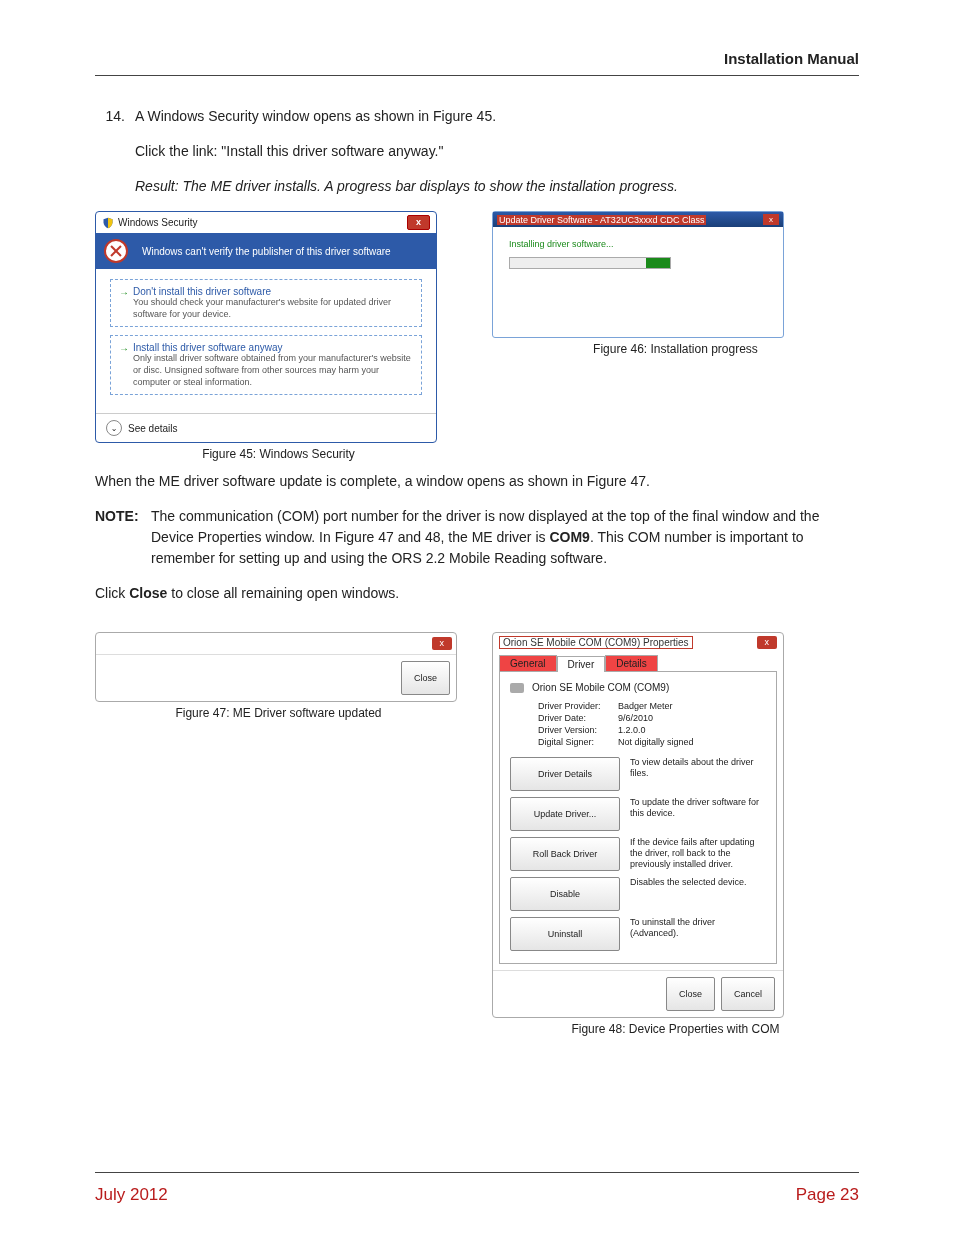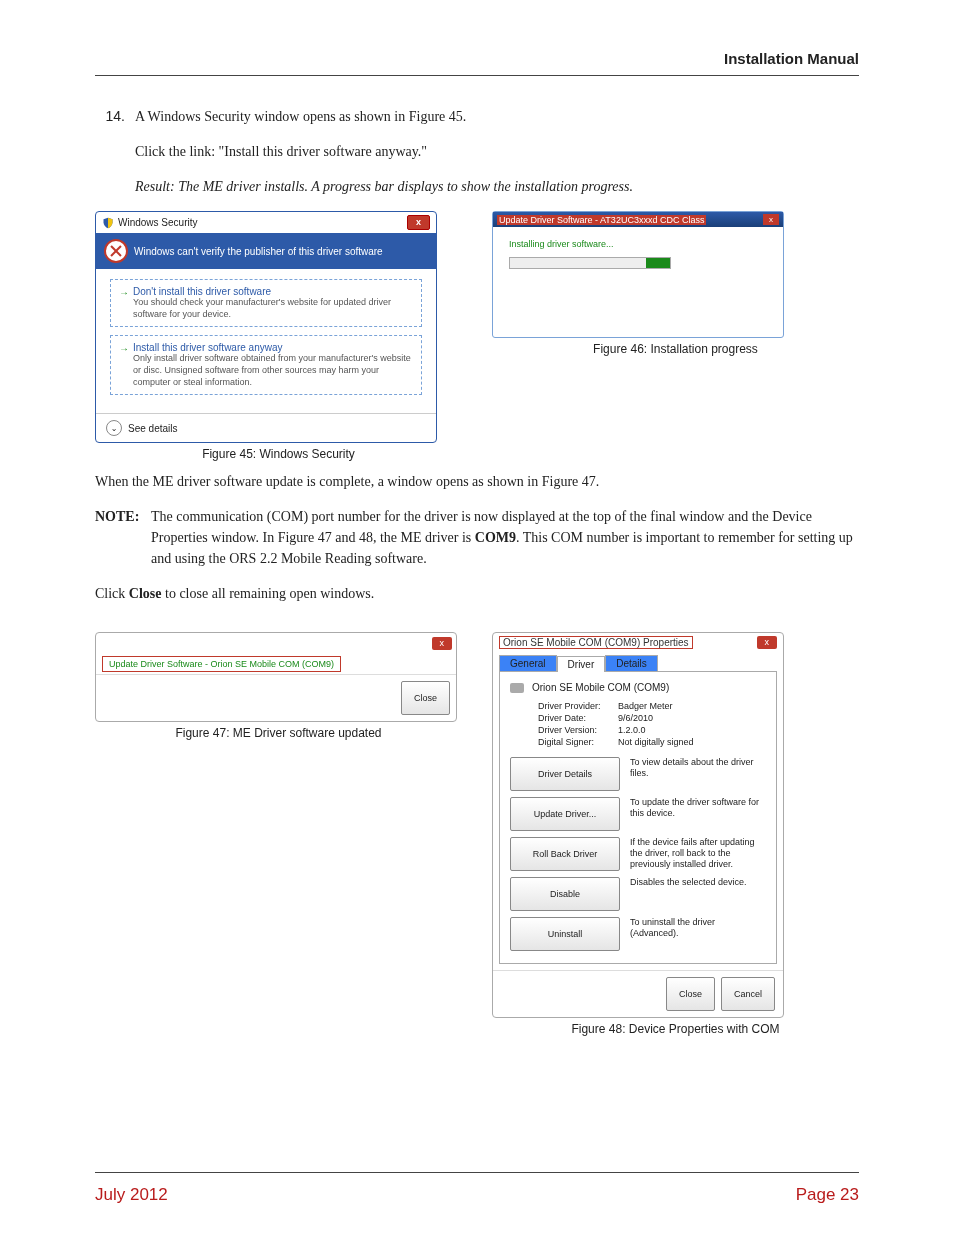--- a/index.html
+++ b/index.html
@@ -48,21 +48,21 @@
     margin-bottom: 14px;
     font-size: 14px;
     line-height: 1.5;
   }
   .step-num {
     width: 30px;
     flex: 0 0 30px;
     text-align: right;
     padding-right: 10px;
   }
-  .step-body { flex: 1; font-family: Liberation Serif, serif; }
+  .step-body { flex: 1; }
   .indent-para { margin: 14px 0; }
   .result-italic { font-style: italic; }
   .figures-row { display: flex; gap: 30px; margin: 10px 0; }
   .fig-col { flex: 1; text-align: center; }
   .fig-caption { font-size: 12px; color: #222; margin-top: 4px; }
   .note-row { display: flex; margin: 14px 0; }
   .note-lbl { font-weight: bold; flex: 0 0 56px; }
   b { font-weight: bold; }
 
   
@@ -78,21 +78,21 @@
   .f45-shield { display:inline-block; width:12px; height:12px; margin-right:4px; }
   .f45-close {
     margin-left:auto;
     background:#c0392b; color:#fff;
     border:1px solid #a00;
     padding:0 8px; border-radius:2px; font-weight:bold; font-size:9px;
     line-height:13px;
   }
   .f45-warn {
     background:#2d5aa8; color:#fff;
-    padding:6px 8px; display:flex; align-items:center; gap:6px;
+    padding:6px 8px; display:flex; align-items:center; gap:14px;
   }
   .f45-warn-icon {
     width:20px;height:20px;border:2px solid #c0392b;border-radius:50%;
     background:#fff;position:relative;flex:0 0 20px;
   }
   .f45-warn-icon::before,.f45-warn-icon::after{
     content:"";position:absolute;left:9px;top:3px;width:2px;height:14px;background:#c0392b;
   }
   .f45-warn-icon::before{transform:rotate(45deg);}
   .f45-warn-icon::after{transform:rotate(-45deg);}
@@ -155,21 +155,21 @@
 
   
   .f48 {
     width: 290px; border:1px solid #aaa; background:#fff; text-align:left;
     border-radius:4px; font-size:10px;
   }
   .f48-head { display:flex; padding:3px 6px 0; align-items:center; }
   .f48-title-box { border:1px solid #c0392b; padding:0 3px; color:#333; font-size:10px; }
   .f48-x { margin-left:auto; background:#c0392b;color:#fff;padding:0 8px;line-height:13px;font-size:9px;border-radius:2px; }
   .tabs { display:flex; margin:6px 6px 0; }
-  .tab { border:1px solid #aaa; border-bottom:none; padding:2px 10px; font-size:10px; background:#3b82f6; }
+  .tab { border:1px solid #aaa; border-bottom:none; padding:2px 10px; font-size:10px; background:#ef4444; }
   .tab.active { background:#fff; position:relative; top:1px; }
   .f48-panel { border:1px solid #aaa; margin:0 6px 6px; padding:10px 10px 6px; }
   .f48-devrow { display:flex; align-items:center; gap:8px; margin-bottom:8px; }
   .kv { display:flex; font-size:9px; margin:2px 0 2px 28px;align-items:center; }
   .kv .k { width:80px; }
   .f48-actions { margin-top:10px; }
   .actrow { display:flex; align-items:flex-start; gap:10px; font-size:9px; margin:6px 0; }
   .actrow .w7btn { width:84px; text-align:center; }
   .actrow .desc { flex:1; line-height:1.2; }
   .f48-foot { display:flex; justify-content:flex-end; gap:6px; padding:6px 8px; border-top:1px solid #ddd; }
@@ -259,21 +259,20 @@
       </div>
     </li>
   </ol>
 
   <div class="figures-row">
     <div class="fig-col">
       <div class="f47">
         <div class="f47-top">
           <span class="f47-close">x</span>
         </div>
-        <div><span class="f47-crumb">Update Driver Software - Orion SE Mobile COM (COM9)</span></div>
         <div class="f47-btnrow">
           <span class="w7btn">Close</span>
         </div>
       </div>
       <div class="fig-caption">Figure 47:  ME Driver software updated</div>
     </div>
 
     <div class="fig-col">
       <div class="f48">
         <div class="f48-head">

